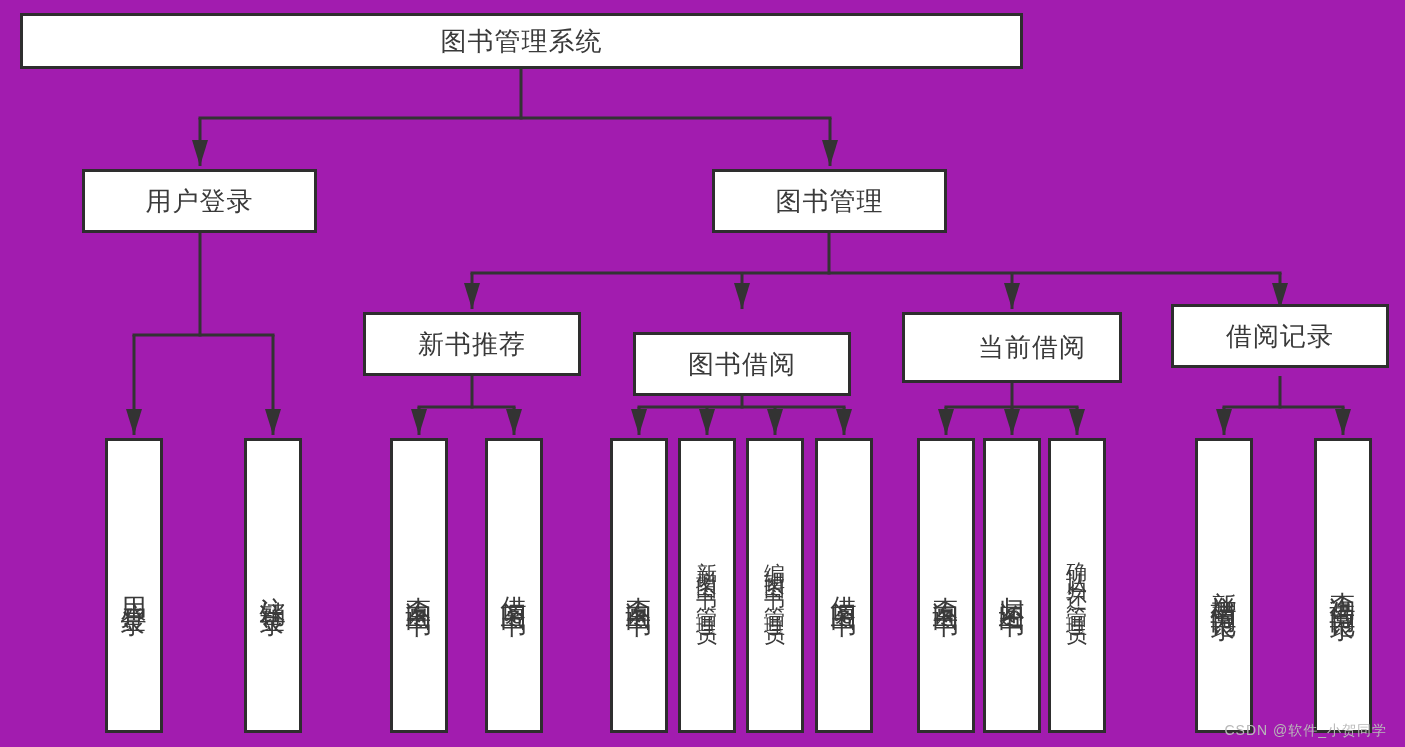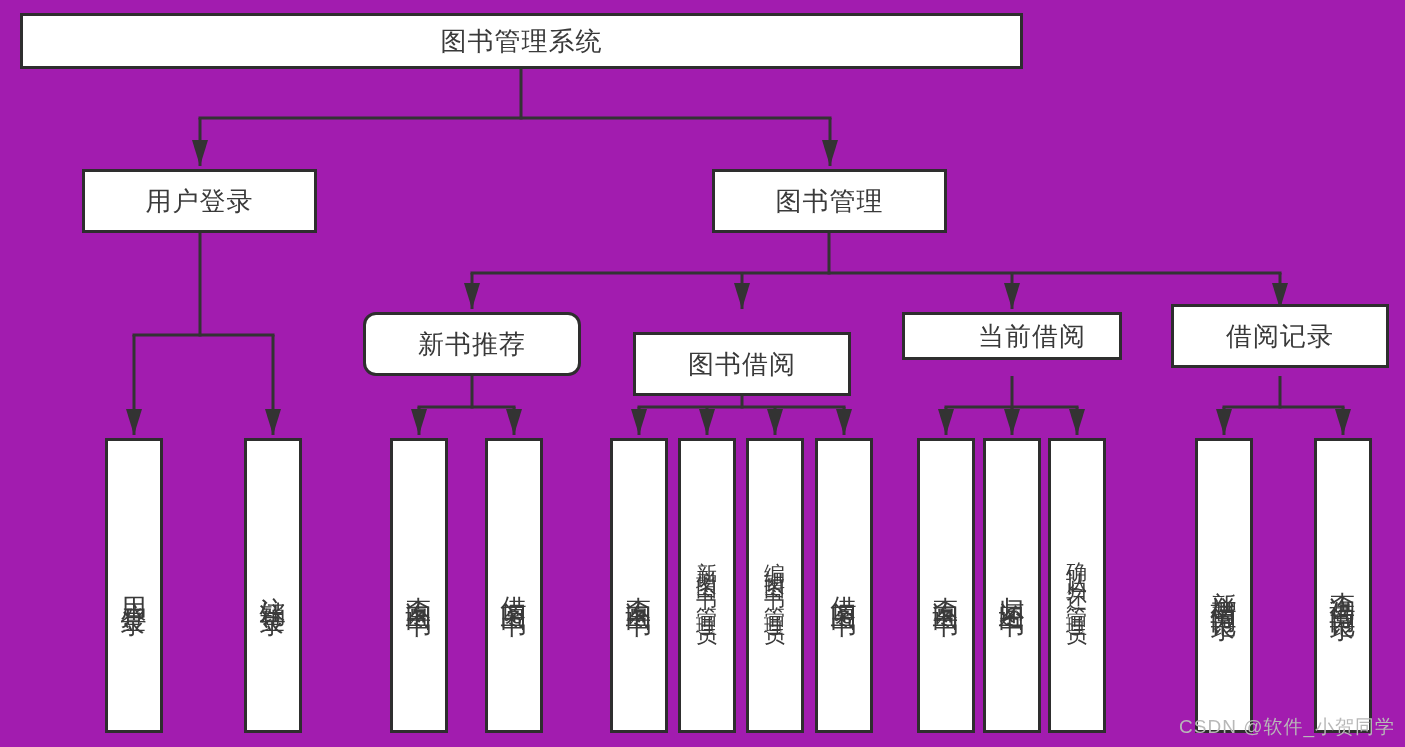--- a/index.html
+++ b/index.html
@@ -47,23 +47,23 @@
     font-size: 26px;
     letter-spacing: 5px;
     line-height: 1;
   }
   .vbox.small {
     font-size: 21px;
     letter-spacing: 9px;
   }
   .watermark {
     position: absolute;
-    right: 10px;
+    right: 18px;
     bottom: 7px;
-    font-size: 19px;
+    font-size: 14px;
     color: #b8b8b8;
     letter-spacing: 1px;
     z-index: 5;
     white-space: nowrap;
     margin-left: 18px;
   }
 </style>
 </head>
 <body>
 
@@ -129,23 +129,23 @@
       <line x1="1224" y1="407" x2="1224" y2="435" marker-end="url(#arrow)"></line>
       <line x1="1343" y1="407" x2="1343" y2="435" marker-end="url(#arrow)"></line>
     </g>
   </svg>
 
   <div class="node hbox" style="left:20px; top:13px; width:1003px; height:56px;">图书管理系统</div>
 
   <div class="node hbox" style="left:82px; top:169px; width:235px; height:64px;">用户登录</div>
   <div class="node hbox" style="left:712px; top:169px; width:235px; height:64px;text-align:right;">图书管理</div>
 
-  <div class="node hbox" style="left:363px; top:312px; width:218px; height:64px;border-radius:13px;">新书推荐</div>
+  <div class="node hbox" style="left:363px; top:312px; width:218px; height:64px;">新书推荐</div>
   <div class="node hbox" style="left:633px; top:332px; width:218px; height:64px;">图书借阅</div>
-  <div class="node hbox" style="left:902px; top:312px; width:220px; height:48px;padding-left:40px;">当前借阅</div>
+  <div class="node hbox" style="left:902px; top:312px; width:220px; height:71px;padding-left:40px;">当前借阅</div>
   <div class="node hbox" style="left:1171px; top:304px; width:218px; height:64px;">借阅记录</div>
 
   <div class="node vbox" style="left:105px; top:438px; width:58px; height:295px;">用户登录</div>
   <div class="node vbox" style="left:244px; top:438px; width:58px; height:295px;">注销登录</div>
 
   <div class="node vbox" style="left:390px; top:438px; width:58px; height:295px;">查询图书</div>
   <div class="node vbox" style="left:485px; top:438px; width:58px; height:295px;">借阅图书</div>
 
   <div class="node vbox" style="left:610px; top:438px; width:58px; height:295px;">查询图书</div>
   <div class="node vbox small" style="left:678px; top:438px; width:58px; height:295px;">新增图书（管理员）</div>

